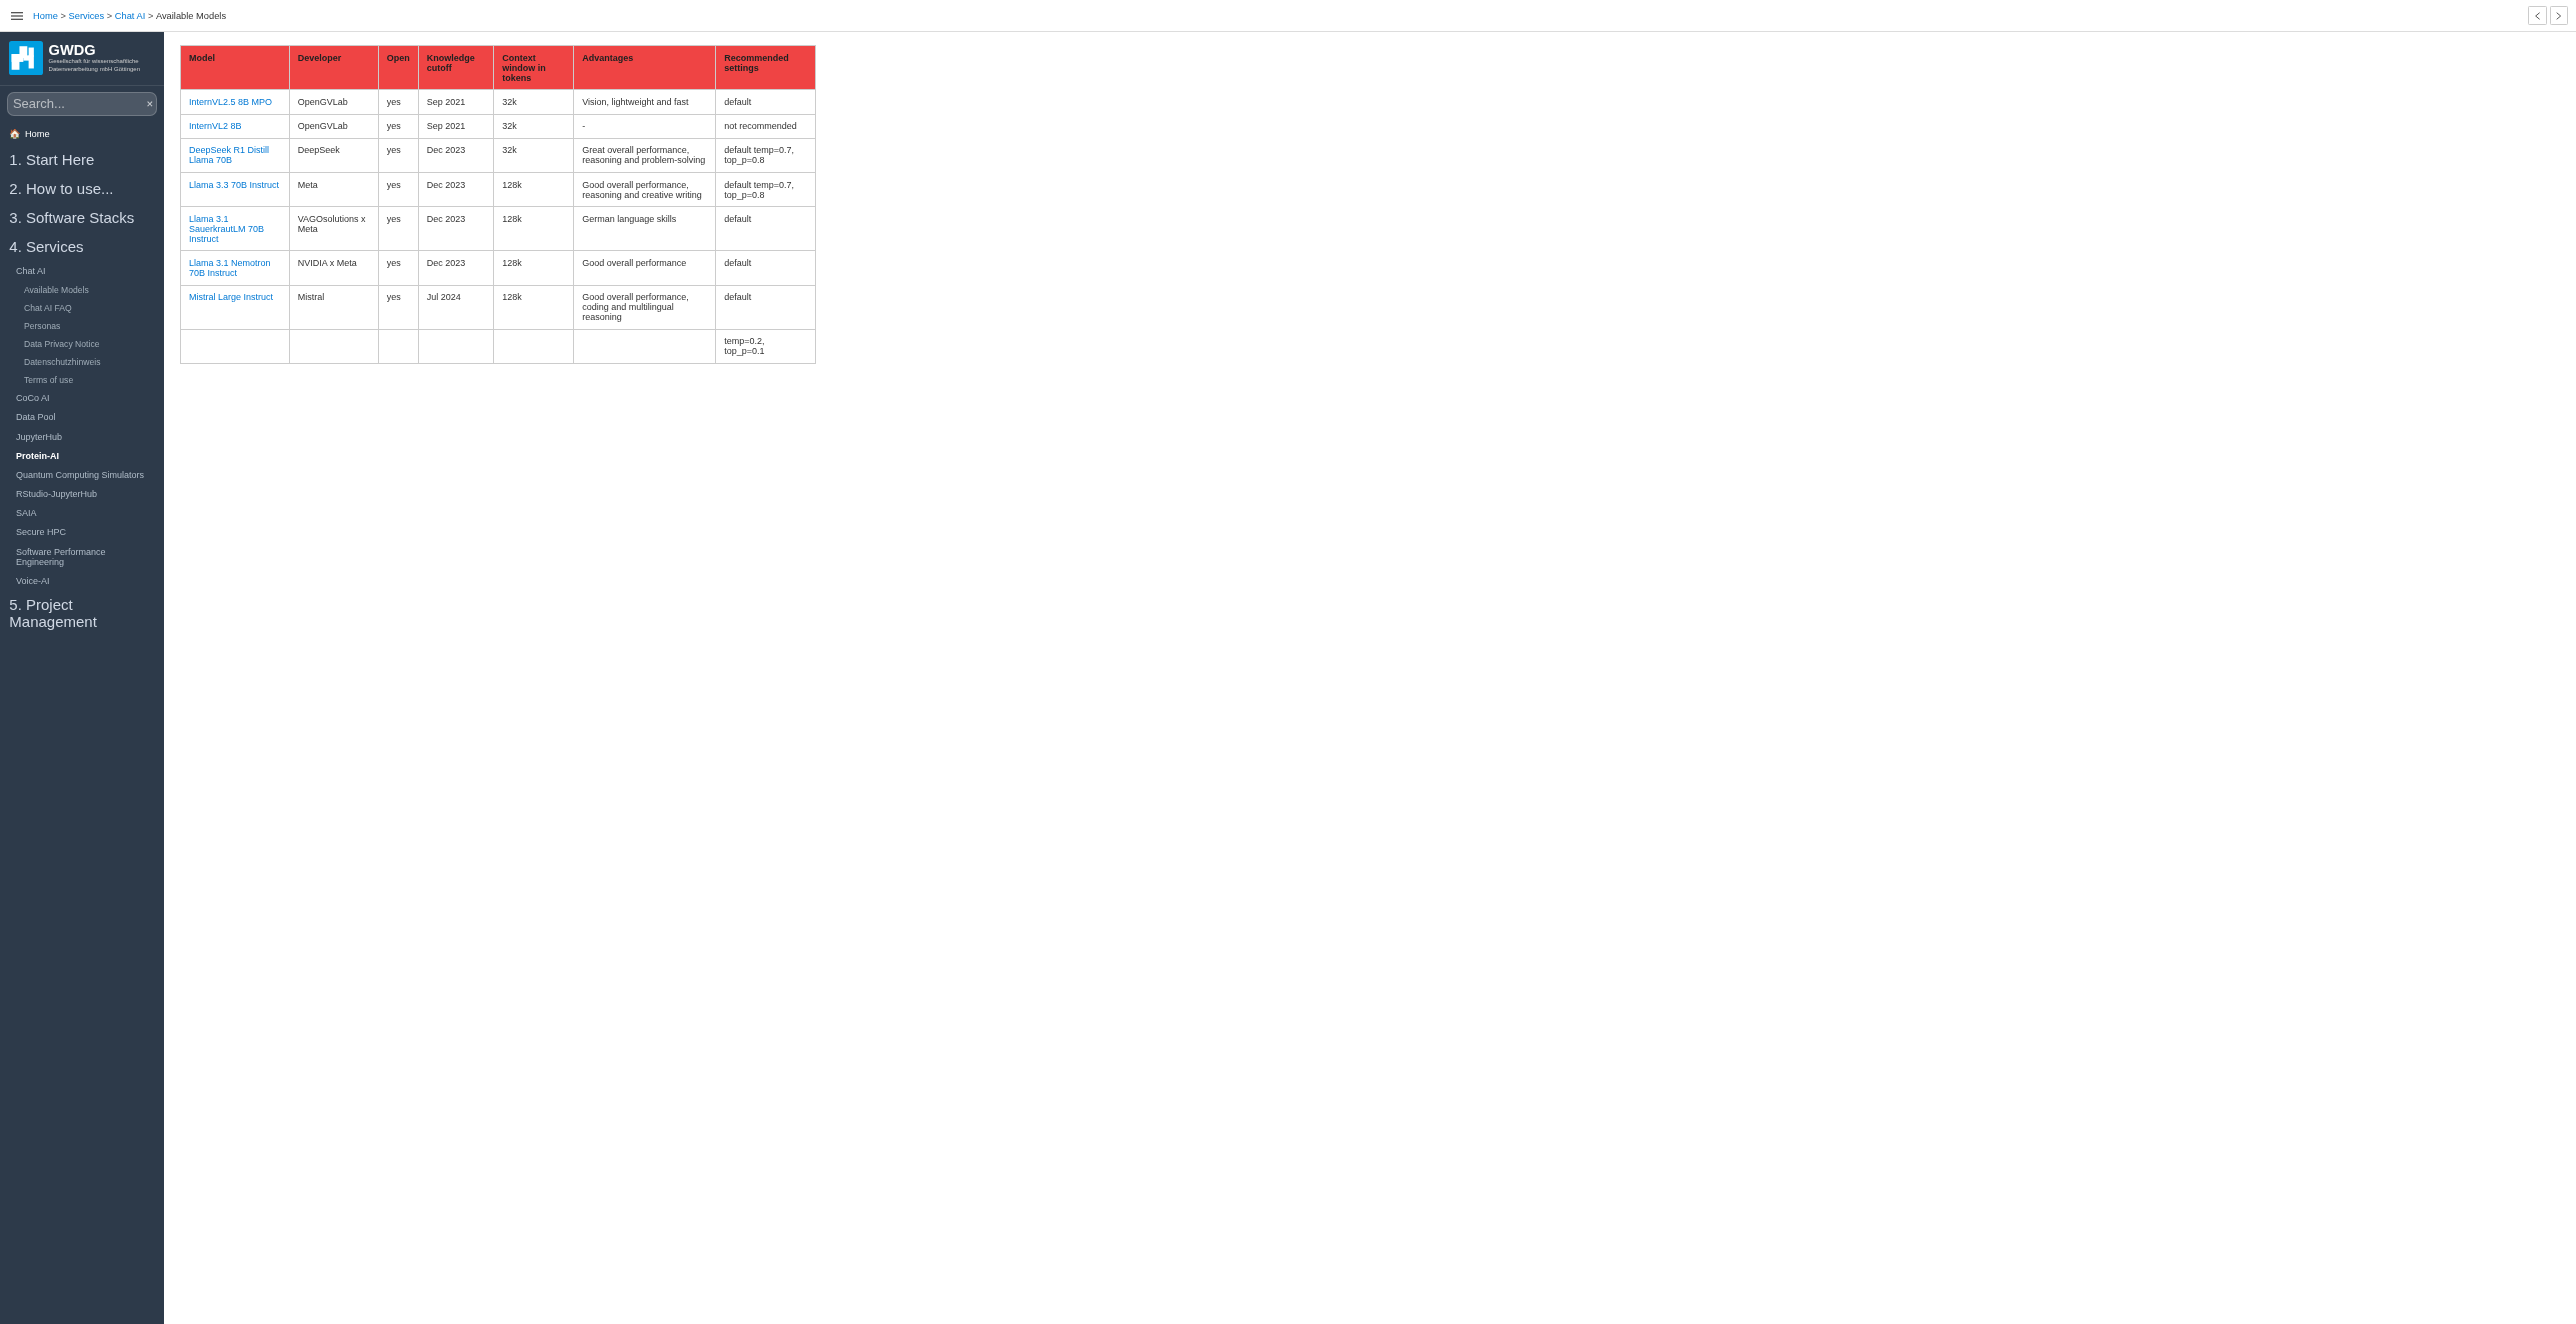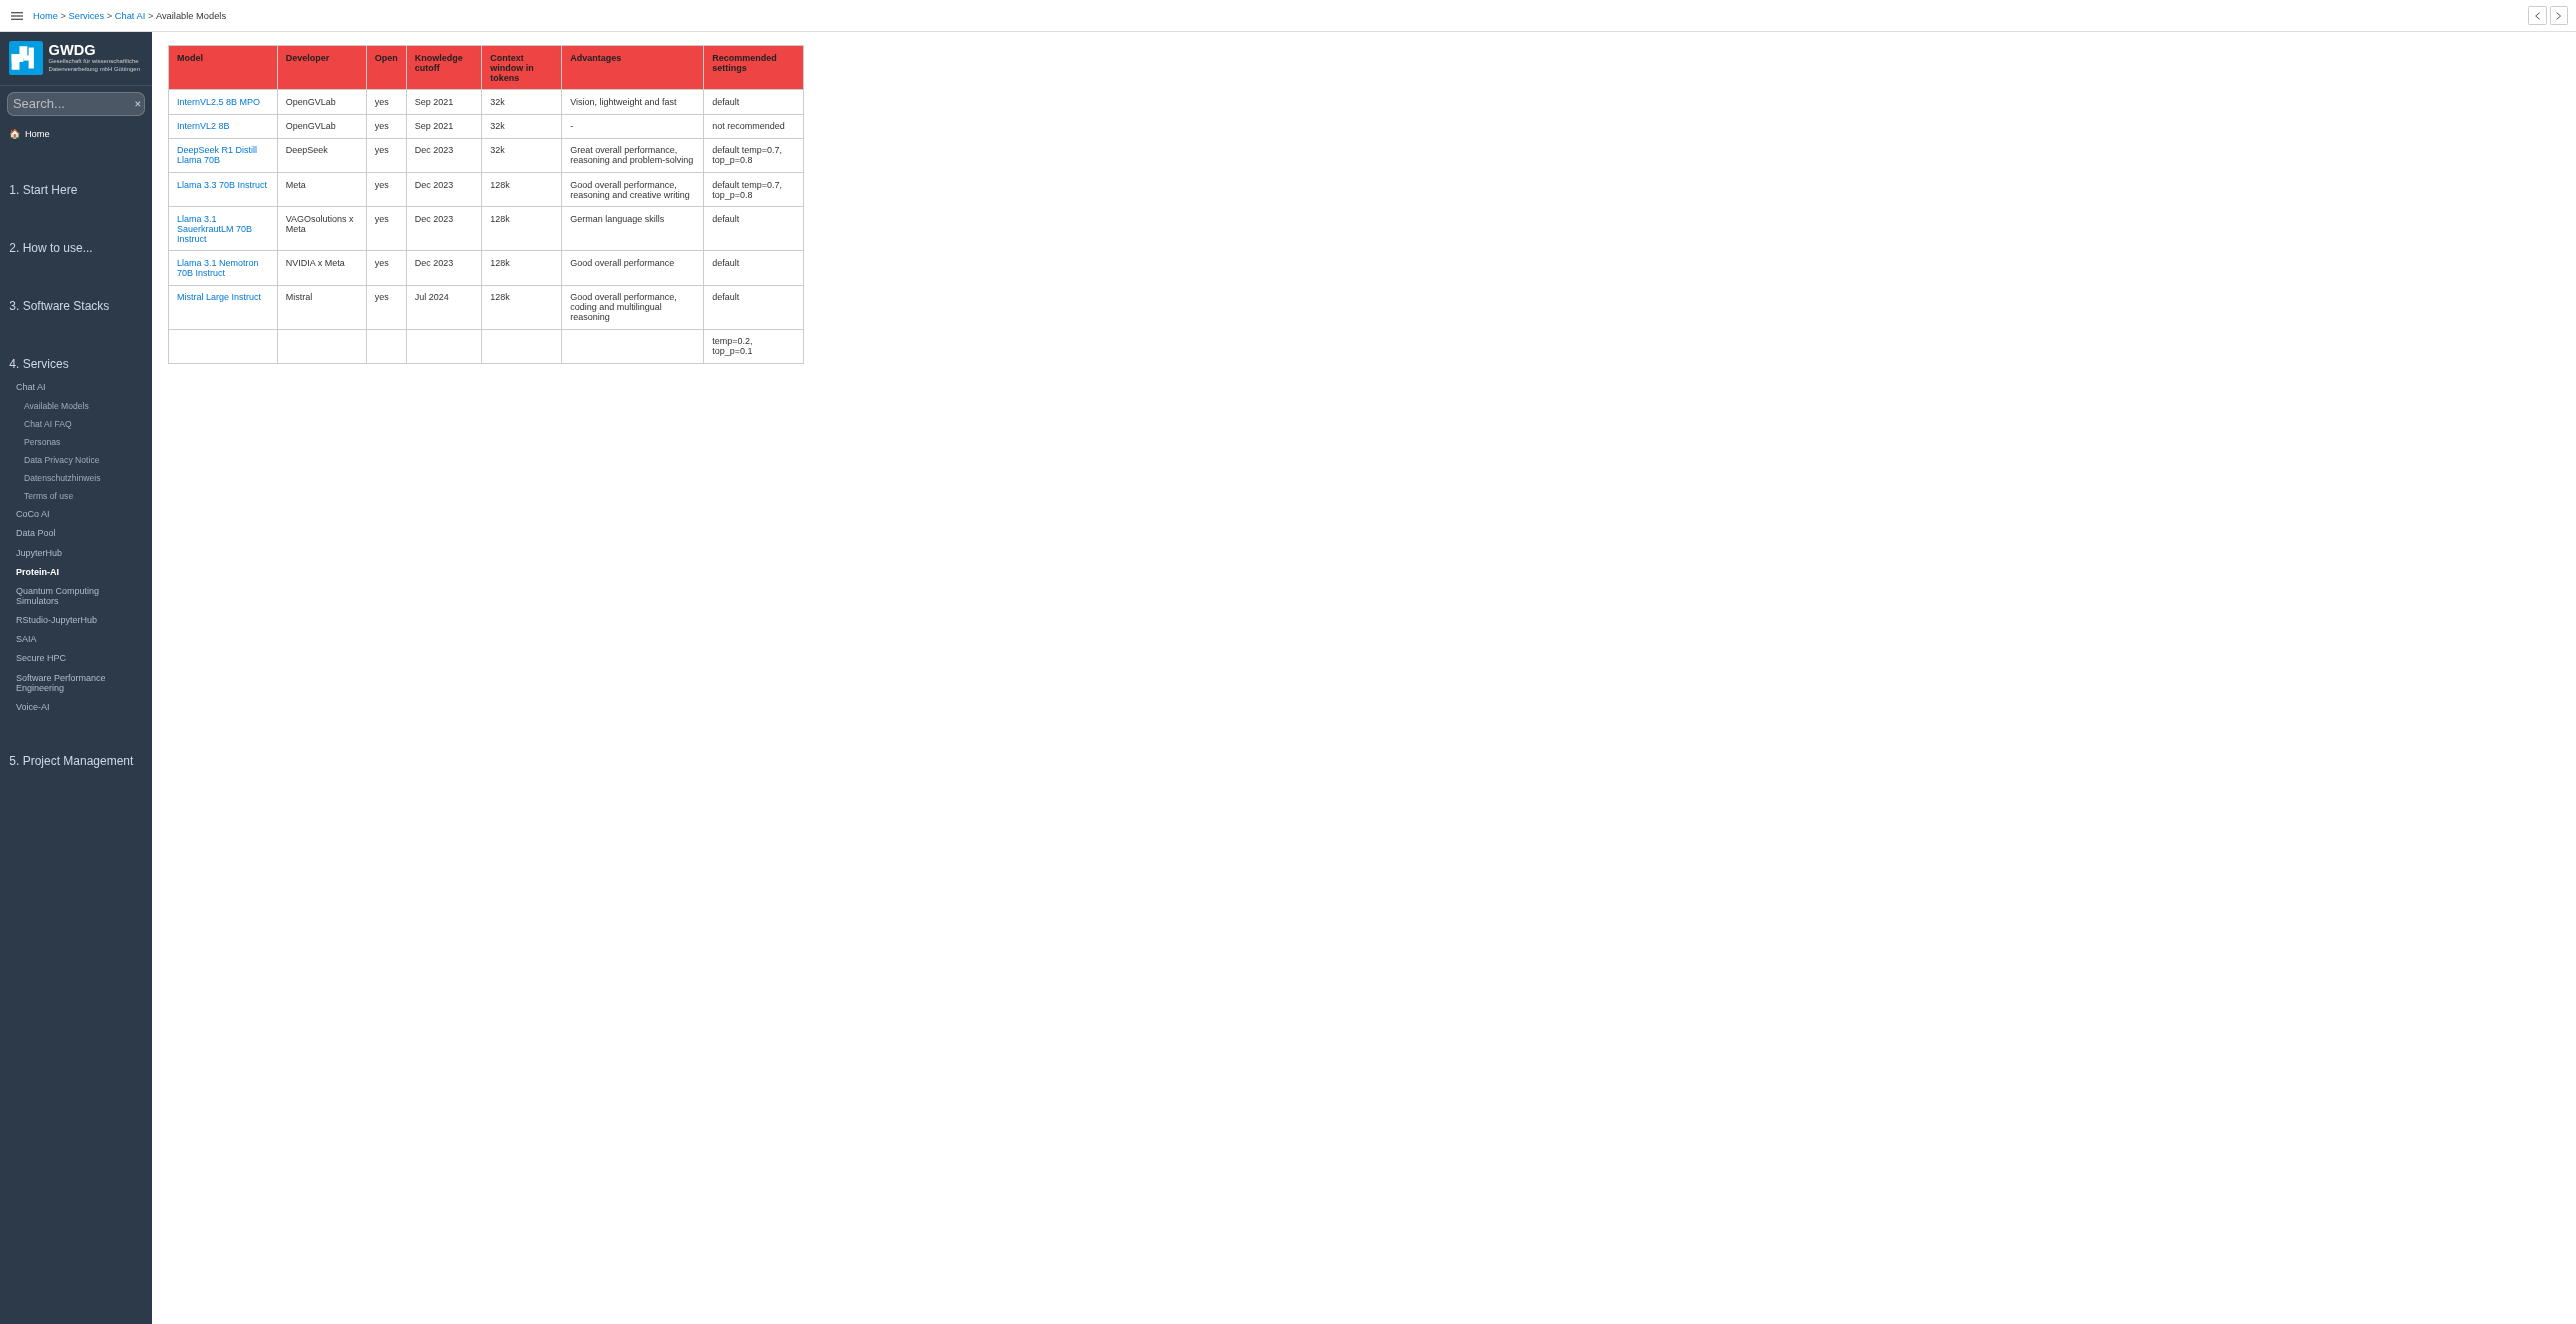--- a/index.html
+++ b/index.html
@@ -39,21 +39,21 @@
       border-radius: 1.3px;
     }
 
     
     .main-layout {
       display: flex; flex: 1; overflow: hidden;
     }
 
     
     .sidebar {
-      width: 152px;
+      width: 164px;
       background: #2d3a4a;
       color: #fff;
       display: flex;
       flex-direction: column;
       overflow-y: auto;
       flex-shrink: 0;
     }
     .sidebar-logo {
       display: flex; align-items: center; padding: 9.3px 9.3px;
       border-bottom: 0.7px solid rgba(255,255,255,0.1);
@@ -92,23 +92,22 @@
       font-size: 9.3px;
       display: flex; align-items: center; gap: 4px;
     }
     .sidebar-item.active-parent { color: #fff; font-weight: 500; }
     .sidebar-item .home-icon { font-size: 9.3px; }
 
     .sidebar-section-header {
       padding: 6px 9.3px;
       cursor: pointer;
       color: #d0d8e4;
-      font-size: 12px;
+      font-size: 15px;
       font-weight: 500;
-      margin-top: 32px;
     }
 
     .sidebar-sub-item {
       padding: 4.6px 9.3px 4.6px 16px;
       cursor: pointer;
       color: #b0bcc8;
       font-size: 9px;
     }
 
     .sidebar-sub-sub-item {

